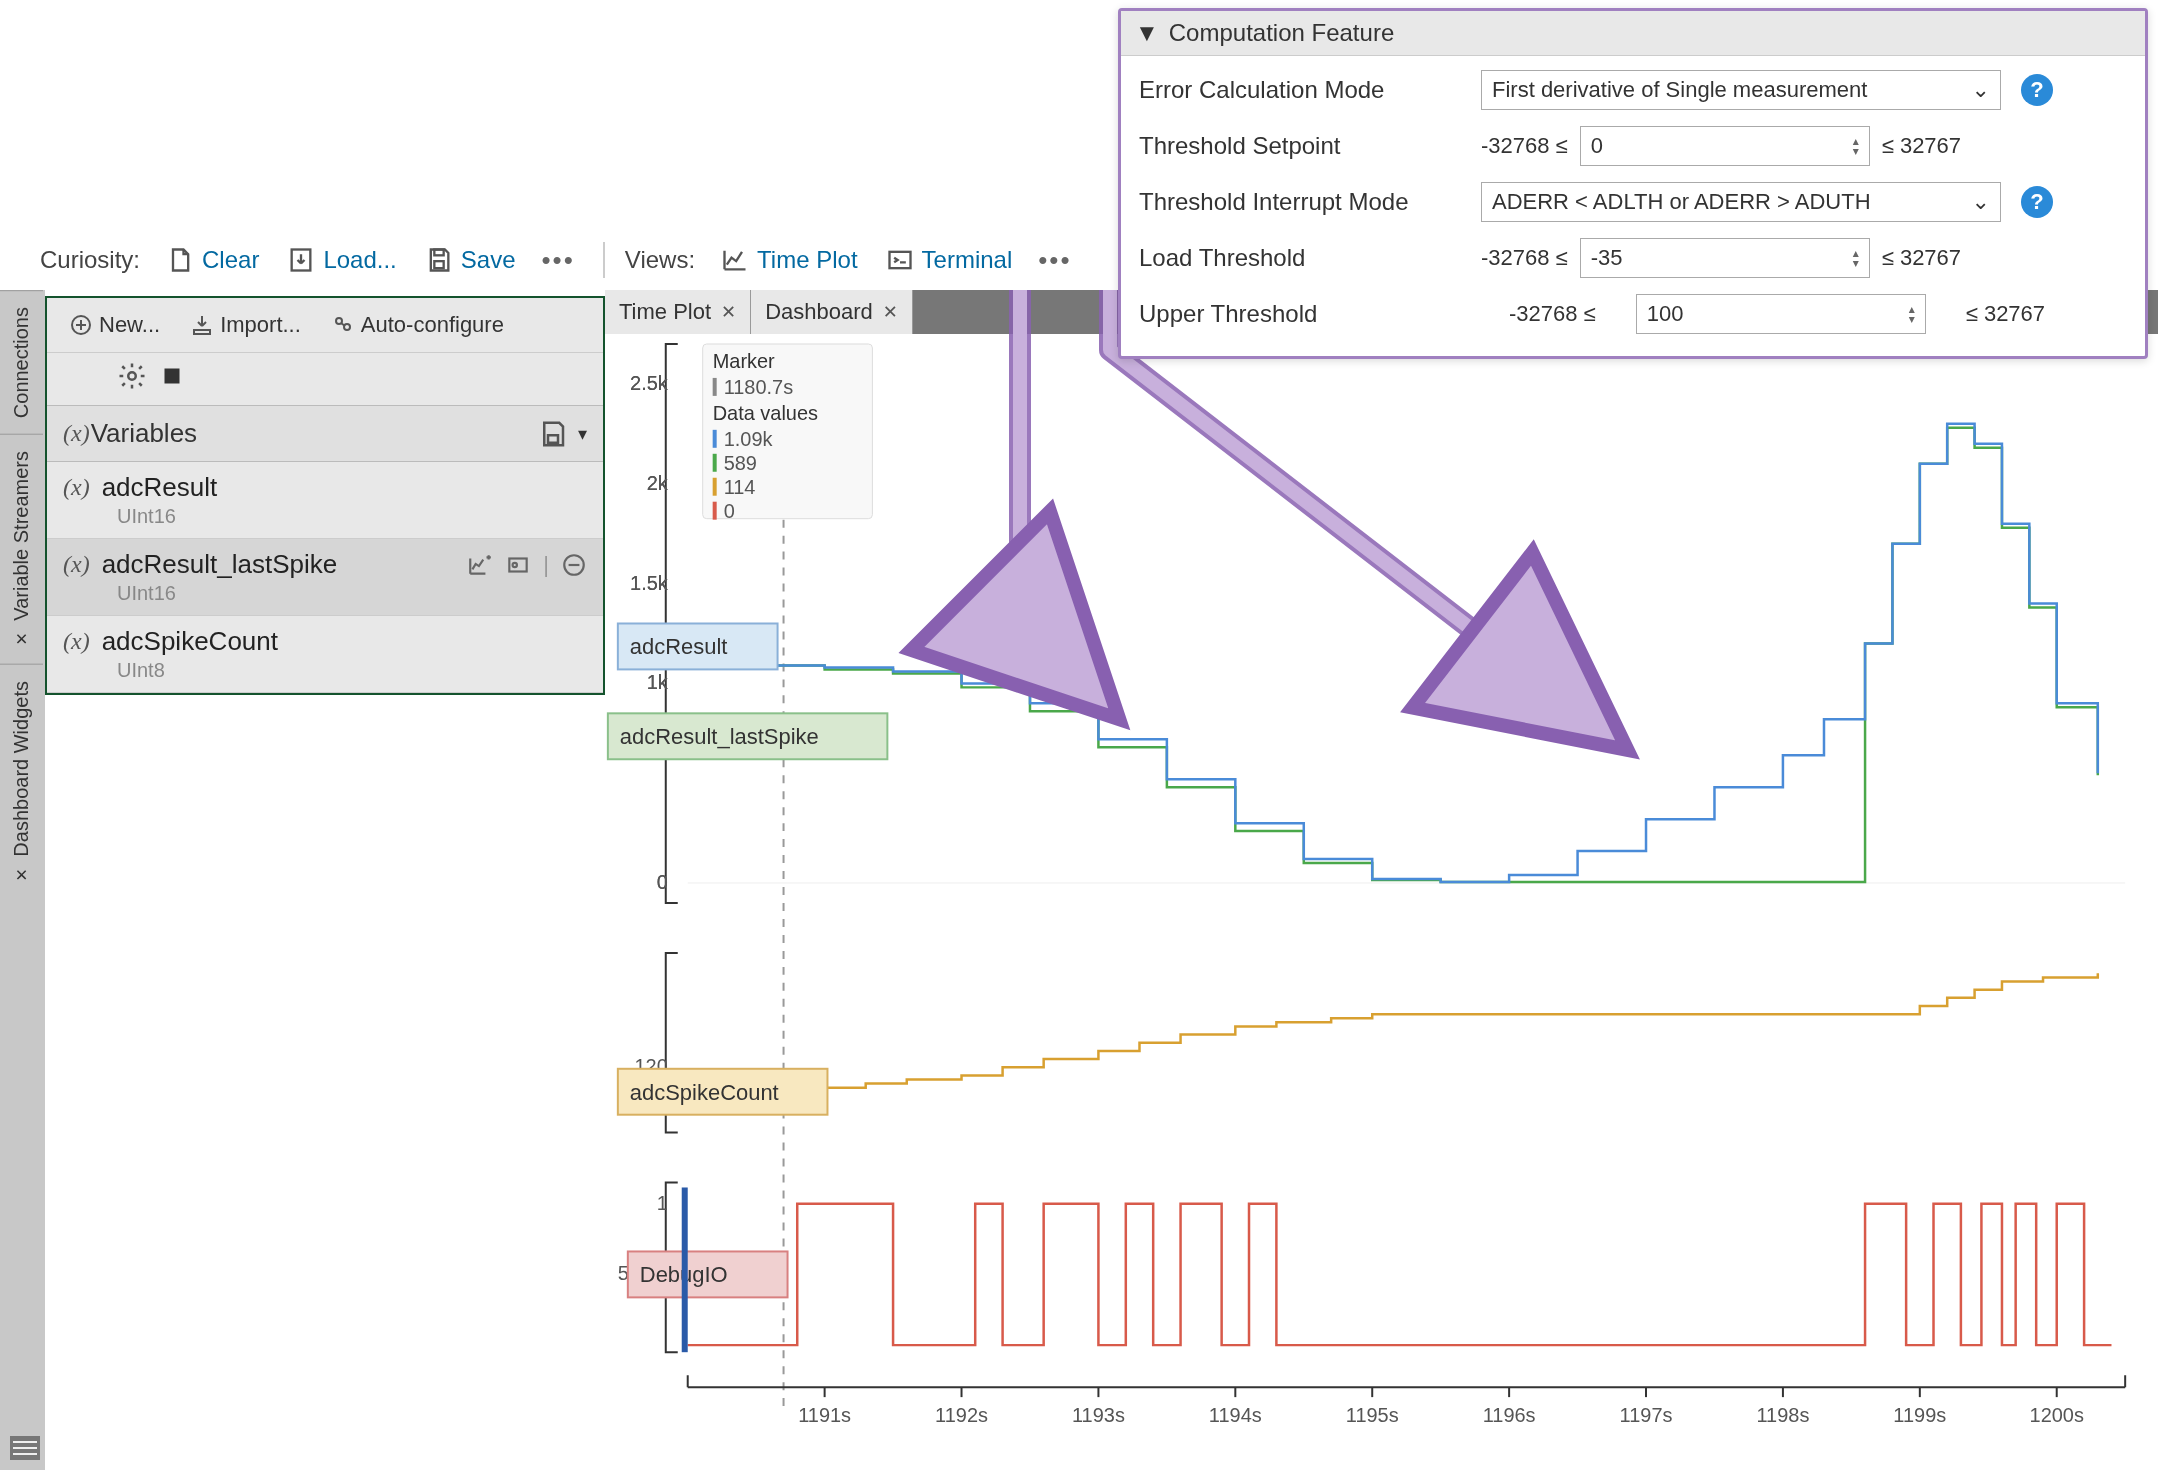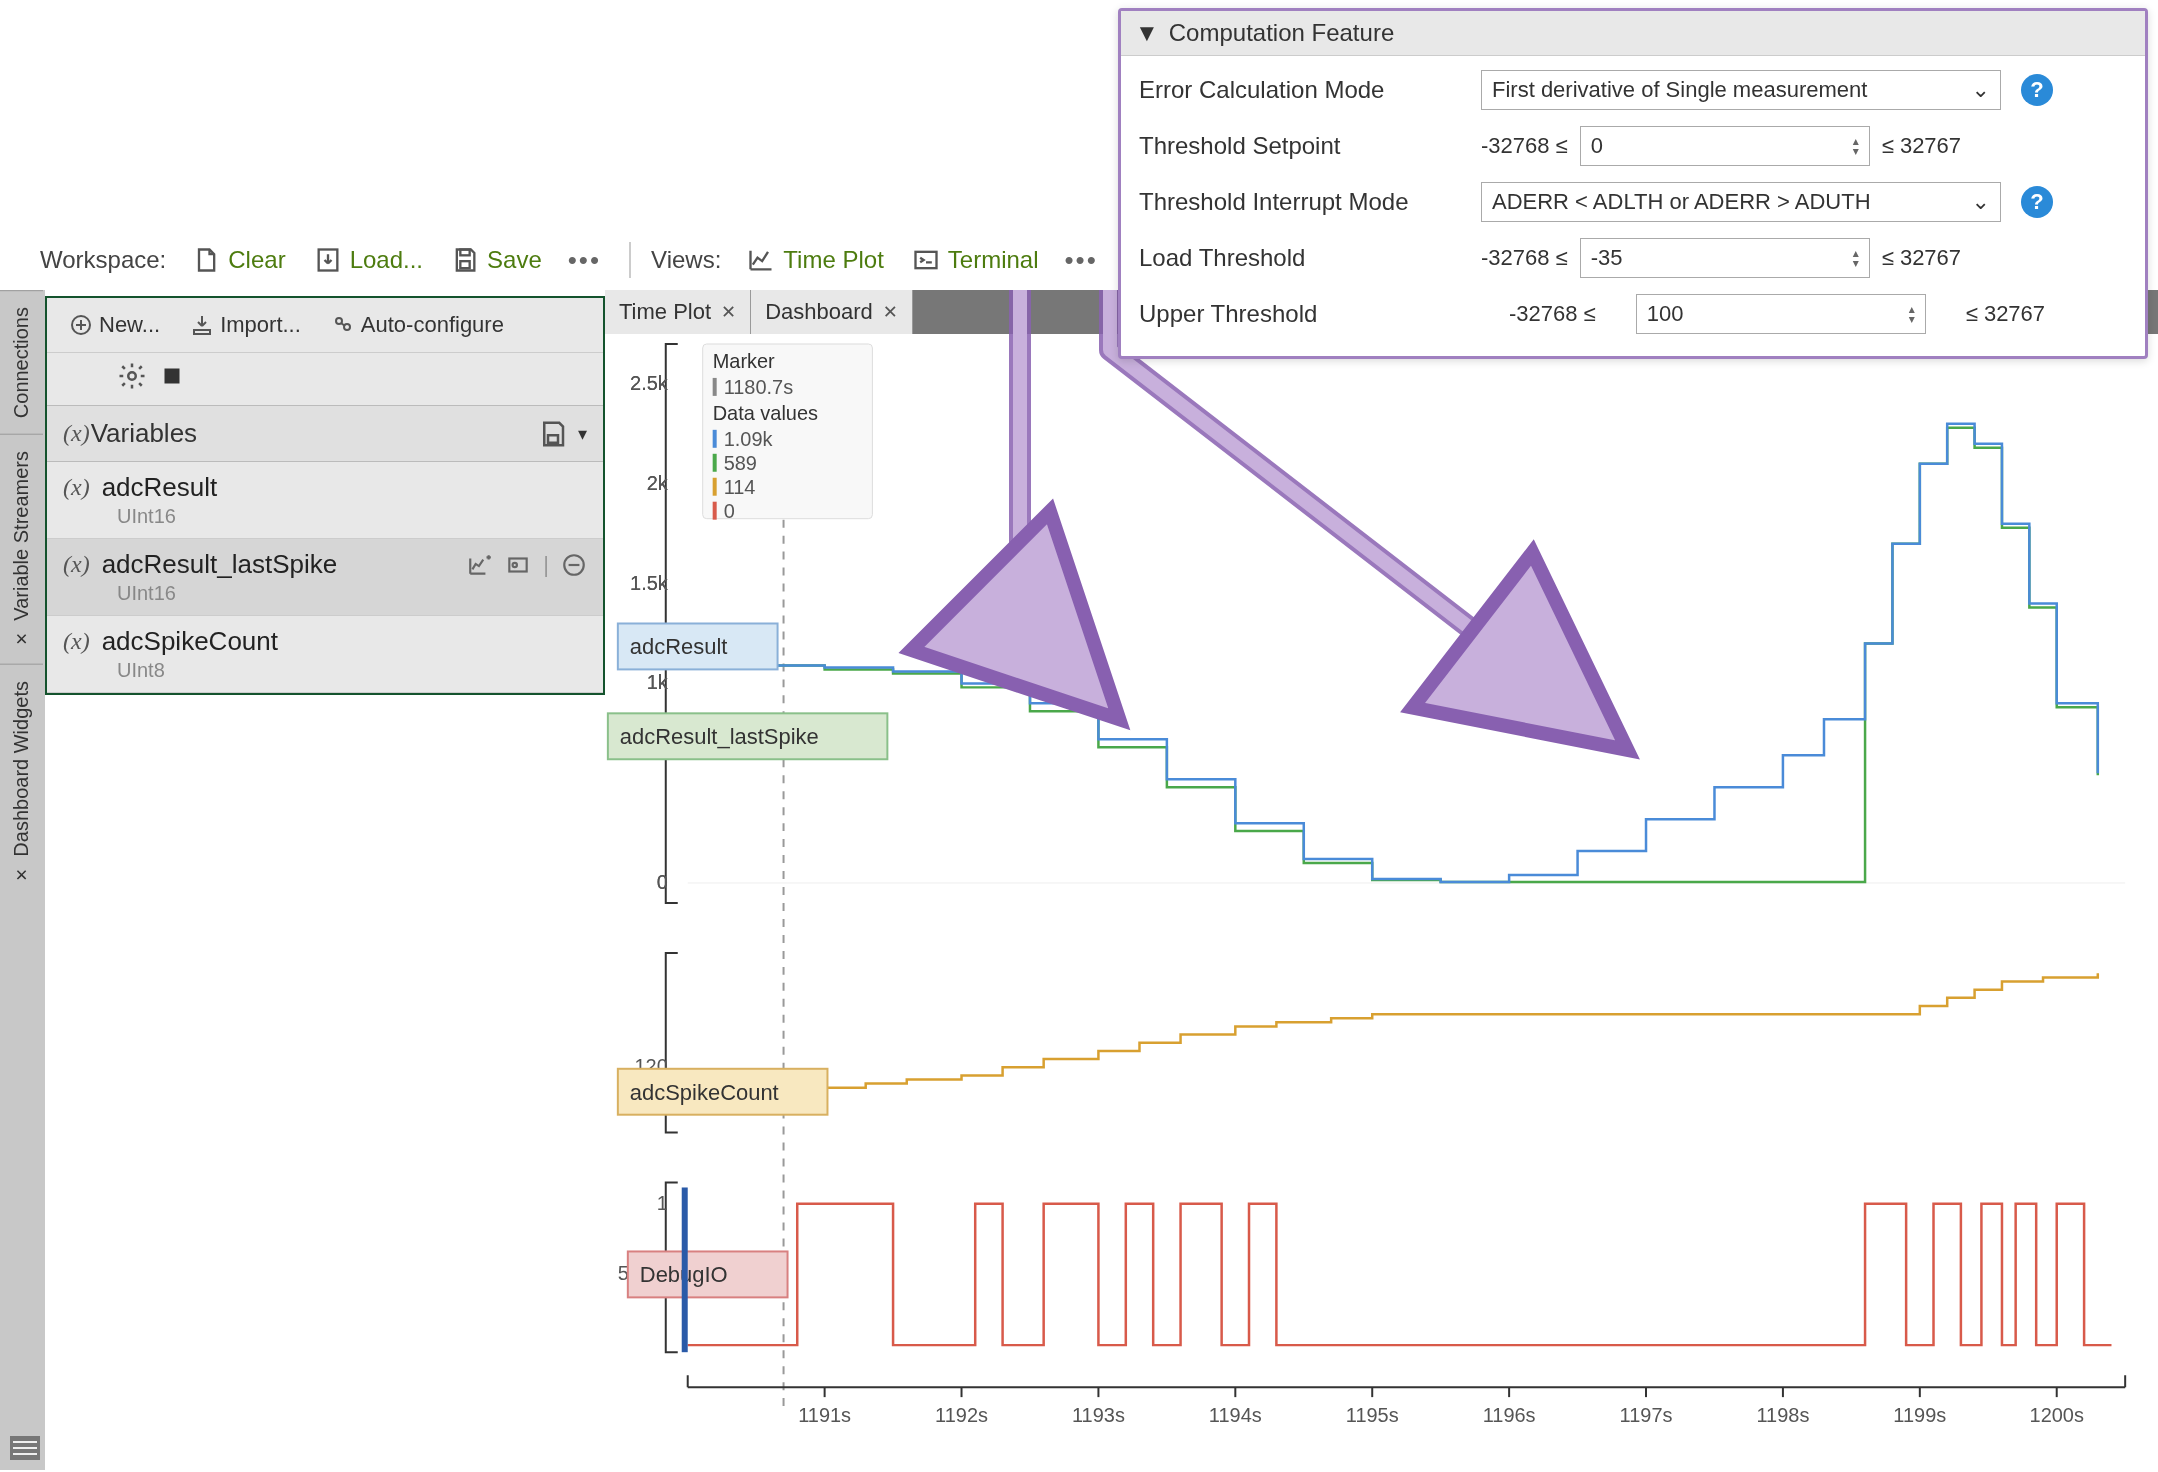--- a/index.html
+++ b/index.html
@@ -1,21 +1,21 @@
 <!DOCTYPE html>
 <html><head>
 <meta charset="utf-8">
 <style>
 * { box-sizing: border-box; margin: 0; padding: 0; }
 body { font-family: "Segoe UI", Arial, sans-serif; font-size: 22px; color: #333; background: #fff; width: 2158px; height: 1472px; overflow: hidden; position: relative; }
 
 
 .toolbar { display: flex; align-items: center; padding: 12px 20px; gap: 8px; height: 70px; }
 .toolbar-label { font-size: 24px; color: #444; margin-right: 8px; }
-.tb-btn { display: inline-flex; align-items: center; gap: 8px; padding: 6px 10px; font-size: 24px; color: #4d7c0f; cursor: pointer; border-radius: 3px; }
+.tb-btn { display: inline-flex; align-items: center; gap: 8px; padding: 6px 10px; font-size: 24px; color: #0369a1; cursor: pointer; border-radius: 3px; }
 .tb-icon { width: 28px; height: 28px; display: inline-block; }
 .tb-sep { width: 2px; height: 36px; background: #ccc; margin: 0 12px; }
 .ellipsis { font-size: 26px; color: #666; padding: 0 8px; letter-spacing: 2px; }
 
 
 .left-rail { position: absolute; left: 0; top: 290px; width: 45px; height: 820px; background: #c8c8c8; }
 .rail-tab { writing-mode: vertical-rl; transform: rotate(180deg); font-size: 20px; color: #333; padding: 16px 10px; border-bottom: 1px solid #999; display: flex; align-items: center; justify-content: center; gap: 8px; }
 .rail-close { font-size: 16px; }
 .hamburger { position: absolute; bottom: 10px; left: 10px; color: #fff; font-size: 24px; background: #777; width: 30px; height: 24px; display:flex; flex-direction:column; justify-content:space-around; padding:3px; }
 .hamburger span { height:2px; background:#eee; }
@@ -82,21 +82,21 @@
 .range-txt { font-size: 22px; color: #333; }
 .help-icon { width: 32px; height: 32px; background: #2a8ad8; color: #fff; border-radius: 50%; display: inline-flex; align-items: center; justify-content: center; font-weight: bold; font-size: 22px; margin-left: 8px; }
 .spinner-arrows { display:flex; flex-direction:column; font-size:12px; line-height:10px; color:#666; }
 
 svg { overflow: visible; }
 </style>
 </head>
 <body>
 
 <div class="toolbar" style="position:absolute; top:225px; left:20px; right:0;">
-  <span class="toolbar-label">Workspace:</span>
+  <span class="toolbar-label">Curiosity:</span>
   <span class="tb-btn">
     <svg class="tb-icon" viewBox="0 0 24 24" fill="none" stroke="#555" stroke-width="2">
         <path d="M6 3h9l4 4v14H6z"></path>
         <path d="M15 3v4h4"></path>
       </svg>
     <span>Clear</span>
   </span>
   <span class="tb-btn">
     <svg class="tb-icon" viewBox="0 0 24 24" fill="none" stroke="#555" stroke-width="2">
         <rect x="4" y="3" width="16" height="18"></rect>

